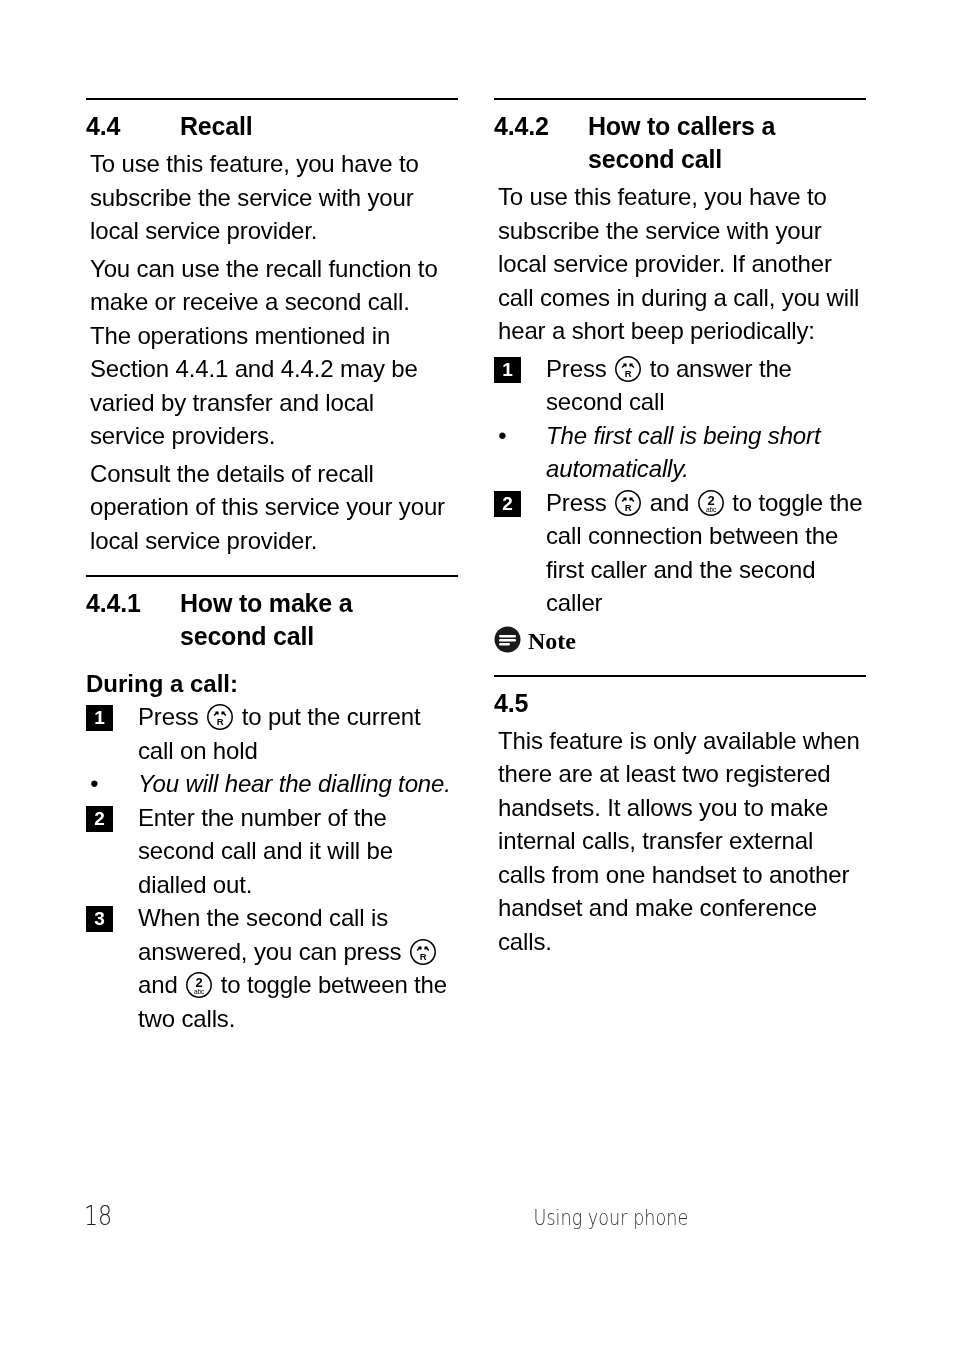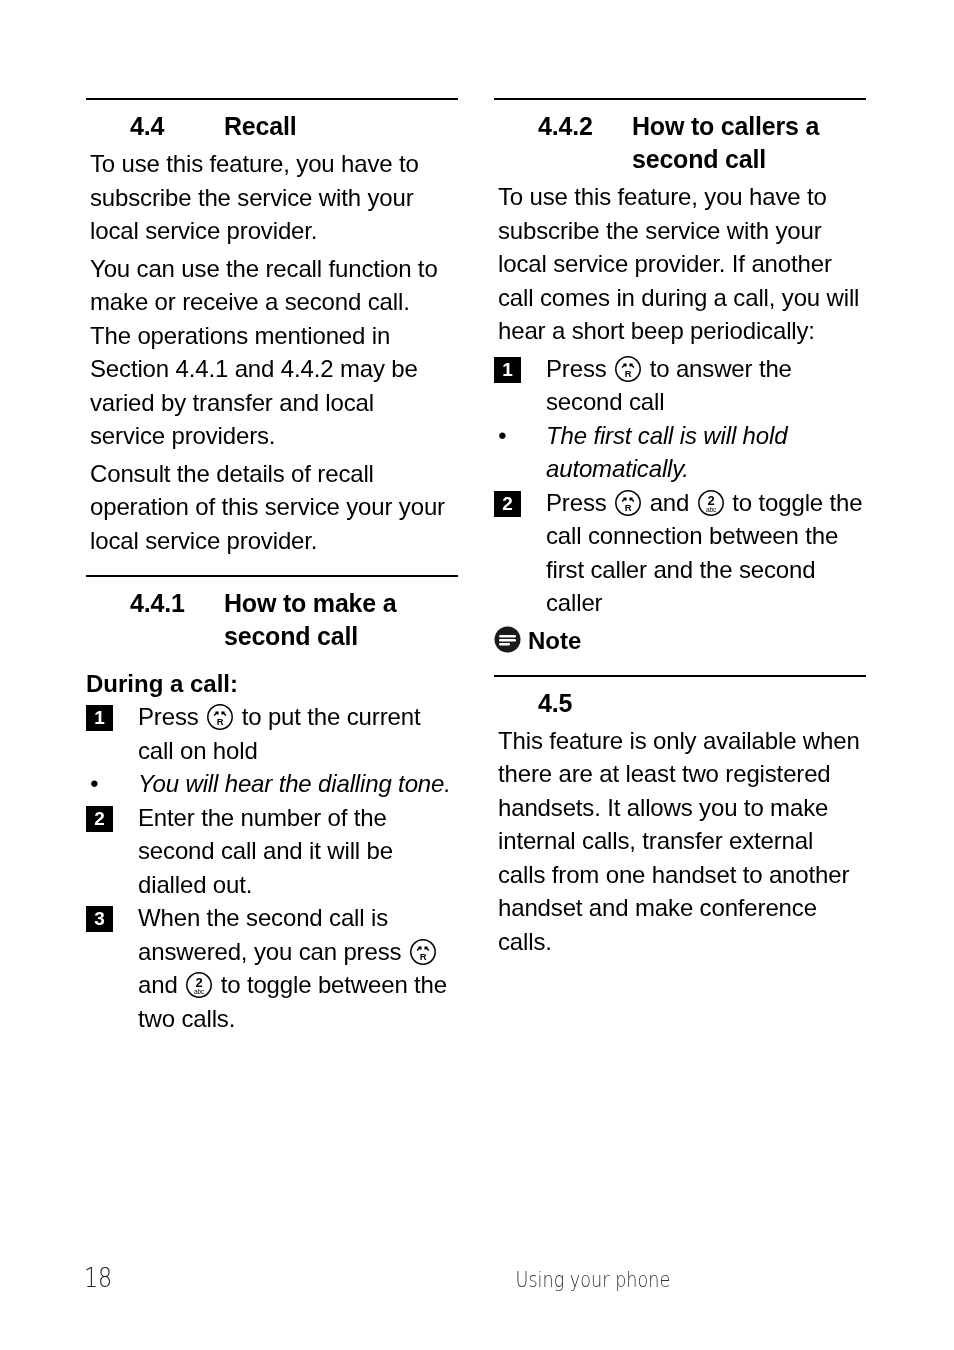--- a/index.html
+++ b/index.html
@@ -44,21 +44,20 @@
     align-items: flex-start;
     font-weight: bold;
     font-size: 25px;
     line-height: 33px;
     letter-spacing: -0.2px;
     margin: 0 0 2px 0;
   }
   .sec-num {
     flex: 0 0 94px;
     white-space: nowrap;
-    margin-left: 44px;
   }
   .sec-title {
     flex: 1 1 auto;
   }
 
   .subhead {
     font-weight: bold;
     font-size: 24px;
     line-height: 33px;
     margin: 14px 0 0 0;
@@ -112,35 +111,37 @@
     margin: 0 1px;
   }
   .keyicon svg { display: block; }
 
   
   .note-head {
     display: flex;
     align-items: center;
     gap: 7px;
     margin: 6px 0 0 0;
+    font-family: Liberation Serif, serif;
   }
   .note-icon { display: block; }
   .note-label {
     font-weight: bold;
     font-size: 24px;
     line-height: 30px;
   }
 
   
   .footer {
     position: absolute;
     left: 0;
-    top: 1262px;
+    top: 1200px;
     width: 758px;
     height: 40px;
+    padding-left: 18px;
   }
   .page-num {
     position: absolute;
     left: 84px;
     top: 0;
     font-size: 27px;
     font-weight: 300;
     font-family: "DejaVu Sans", sans-serif;
     -webkit-font-smoothing: antialiased;
     transform: scaleX(0.82);
@@ -261,21 +262,21 @@
           <path d="M8.5 12.0 L11.8 9.2 M11.8 9.2 L11.8 11.0 M11.8 9.2 L10.0 9.2" stroke="#000" stroke-width="1.6" fill="none" stroke-linecap="round"></path>
           <path d="M19.5 12.0 L16.2 9.2 M16.2 9.2 L16.2 11.0 M16.2 9.2 L18.0 9.2" stroke="#000" stroke-width="1.6" fill="none" stroke-linecap="round"></path>
           <text x="14" y="22.2" font-family="Liberation Sans, sans-serif" font-size="9.5" font-weight="bold" text-anchor="middle" fill="#000">R</text>
         </svg>
       </span>
       <span>to answer the second call</span>
     </div>
 
     <div class="item ital">
       <span class="bullet">•</span>
-      <span>The first call is will hold automatically.</span>
+      <span>The first call is being short automatically.</span>
     </div>
 
     <div class="item">
       <span class="badge">2</span>
       <span>Press</span>
       <span class="keyicon">
         <svg width="28" height="28" viewBox="0 0 28 28">
           <circle cx="14" cy="14" r="12.2" fill="none" stroke="#000" stroke-width="1.5"></circle>
           <path d="M8.5 12.0 L11.8 9.2 M11.8 9.2 L11.8 11.0 M11.8 9.2 L10.0 9.2" stroke="#000" stroke-width="1.6" fill="none" stroke-linecap="round"></path>
           <path d="M19.5 12.0 L16.2 9.2 M16.2 9.2 L16.2 11.0 M16.2 9.2 L18.0 9.2" stroke="#000" stroke-width="1.6" fill="none" stroke-linecap="round"></path>

